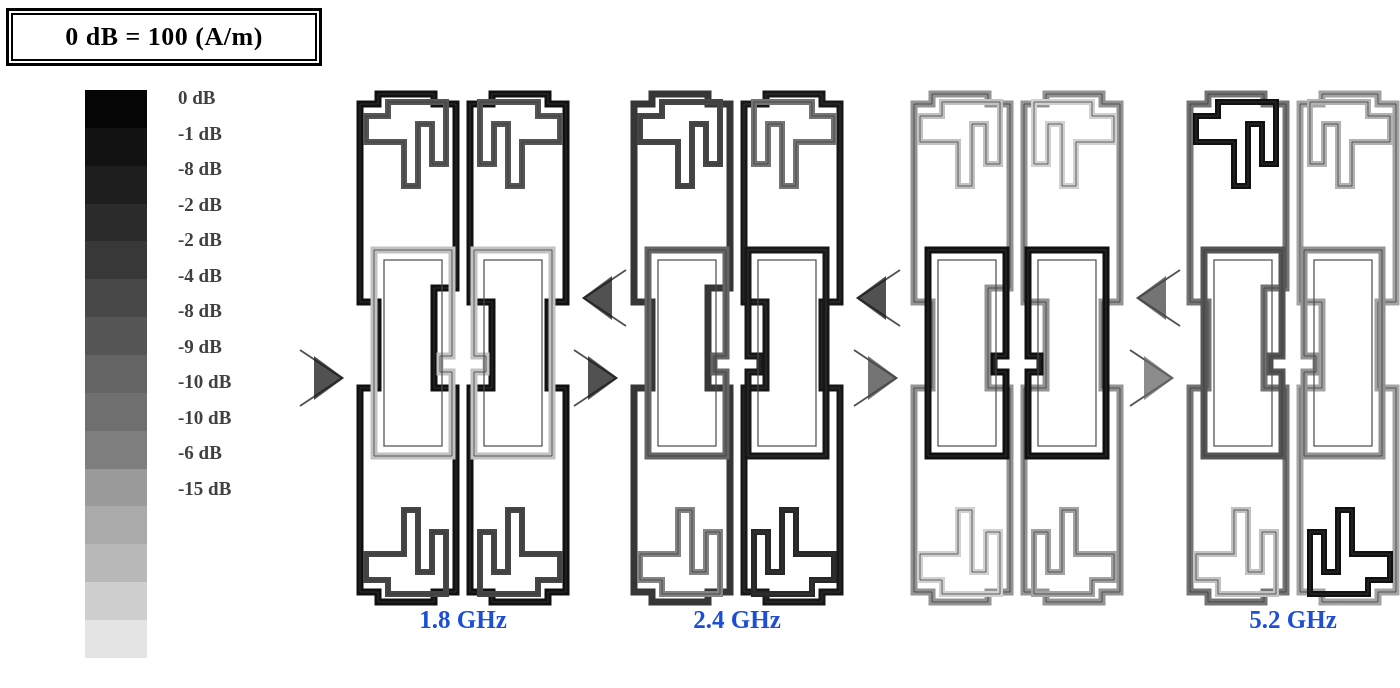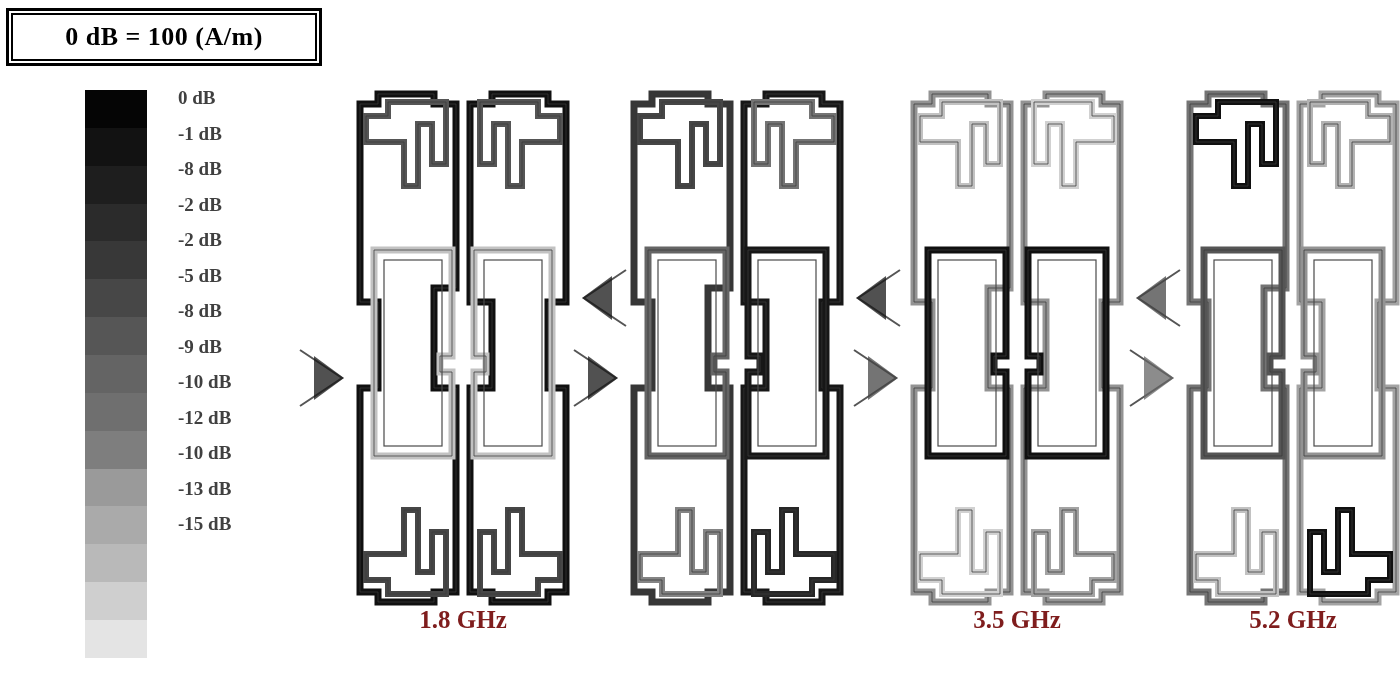--- a/index.html
+++ b/index.html
@@ -33,21 +33,21 @@
     height:35.5px;line-height:35.5px;
     font-size:19px;color:#404040;white-space:nowrap;
     font-family:"Liberation Serif", serif;font-weight:700;
   }
 
   
   .panel{position:absolute;top:88px;width:230px;height:570px;}
   .ant-wrap{position:absolute;left:0;top:0;width:230px;height:520px;}
   .freq-label{
     position:absolute;left:0;top:518px;width:230px;
-    text-align:center;font-size:25px;font-weight:bold;color:#7f1d1d;
+    text-align:center;font-size:25px;font-weight:bold;color:#1d4ed8;
     font-family:"Liberation Serif", serif;
   }
   svg{display:block;overflow:visible;}
 </style>
 </head>
 <body>
 
 <div class="fig">
 
   <div id="ref-box">
@@ -71,27 +71,26 @@
         <div class="cbar-cell" style="height: 37.8667px; background: rgb(185, 185, 185);"></div>
         <div class="cbar-cell" style="height: 37.8667px; background: rgb(207, 207, 207);"></div>
         <div class="cbar-cell" style="height: 37.8667px; background: rgb(228, 228, 228);"></div>
       </div>
     <div id="cbar-labels">
         <div class="cbar-label">0 dB</div>
         <div class="cbar-label">-1 dB</div>
         <div class="cbar-label">-8 dB</div>
         <div class="cbar-label">-2 dB</div>
         <div class="cbar-label">-2 dB</div>
-        <div class="cbar-label">-5 dB</div>
+        <div class="cbar-label">-4 dB</div>
         <div class="cbar-label">-8 dB</div>
         <div class="cbar-label">-9 dB</div>
         <div class="cbar-label">-10 dB</div>
-        <div class="cbar-label">-12 dB</div>
         <div class="cbar-label">-10 dB</div>
-        <div class="cbar-label">-13 dB</div>
+        <div class="cbar-label">-6 dB</div>
         <div class="cbar-label">-15 dB</div>
       </div>
   </div>
 
   <div id="panels-host">
       <div class="panel" style="left: 348px;">
         <div class="ant-wrap">
           <svg width="230" height="520" viewBox="0 0 230 520">
             <g>
               <path d="M30,16 L30,6 L86,6 L86,16 L108,16 L108,200 L86,200 L86,214 L86,300 L108,300 L108,504 L86,504 L86,514 L30,514 L30,504 L12,504 L12,300 L30,300 L30,214 L12,214 L12,16 Z" fill="none" stroke="rgb(16,16,16)" stroke-width="7" stroke-linejoin="miter" stroke-linecap="butt"></path>
@@ -167,20 +166,21 @@
               <rect x="136" y="172" width="58" height="186" fill="none" stroke="#4a4a4a" stroke-width="1.2"></rect>
             </g>
             <g>
               <path d="M-48,262 L-6,290 L-48,318" fill="none" stroke="#555" stroke-width="2"></path>
               <path d="M-34,268 L-4,290 L-34,312 Z" fill="rgb(23,23,23)" opacity="0.75"></path>
               <path d="M278,182 L236,210 L278,238" fill="none" stroke="#555" stroke-width="2"></path>
               <path d="M264,188 L234,210 L264,232 Z" fill="rgb(23,23,23)" opacity="0.75"></path>
             </g>
           </svg>
         </div>
+        <div class="freq-label">2.4 GHz</div>
       </div>
       <div class="panel" style="left: 902px;">
         <div class="ant-wrap">
           <svg width="230" height="520" viewBox="0 0 230 520">
             <g>
               <path d="M30,16 L30,6 L86,6 L86,16 L108,16 L108,200 L86,200 L86,214 L86,300 L108,300 L108,504 L86,504 L86,514 L30,514 L30,504 L12,504 L12,300 L30,300 L30,214 L12,214 L12,16 Z" fill="none" stroke="rgb(147,147,147)" stroke-width="7" stroke-linejoin="miter" stroke-linecap="butt"></path>
               <path d="M30,16 L30,6 L86,6 L86,16 L108,16 L108,200 L86,200 L86,214 L86,300 L108,300 L108,504 L86,504 L86,514 L30,514 L30,504 L12,504 L12,300 L30,300 L30,214 L12,214 L12,16 Z" fill="none" stroke="#3a3a3a" stroke-width="0.9" stroke-linejoin="miter" opacity="0.85"></path>
               <path d="M144,16 L144,6 L200,6 L200,16 L218,16 L218,214 L200,214 L200,300 L218,300 L218,504 L200,504 L200,514 L144,514 L144,504 L122,504 L122,300 L144,300 L144,214 L122,214 L122,16 Z" fill="none" stroke="rgb(147,147,147)" stroke-width="7" stroke-linejoin="miter" stroke-linecap="butt"></path>
               <path d="M144,16 L144,6 L200,6 L200,16 L218,16 L218,214 L200,214 L200,300 L218,300 L218,504 L200,504 L200,514 L144,514 L144,504 L122,504 L122,300 L144,300 L144,214 L122,214 L122,16 Z" fill="none" stroke="#3a3a3a" stroke-width="0.9" stroke-linejoin="miter" opacity="0.85"></path>
             </g>
@@ -209,21 +209,20 @@
               <rect x="136" y="172" width="58" height="186" fill="none" stroke="#4a4a4a" stroke-width="1.2"></rect>
             </g>
             <g>
               <path d="M-48,262 L-6,290 L-48,318" fill="none" stroke="#555" stroke-width="2"></path>
               <path d="M-34,268 L-4,290 L-34,312 Z" fill="rgb(70,70,70)" opacity="0.75"></path>
               <path d="M278,182 L236,210 L278,238" fill="none" stroke="#555" stroke-width="2"></path>
               <path d="M264,188 L234,210 L264,232 Z" fill="rgb(70,70,70)" opacity="0.75"></path>
             </g>
           </svg>
         </div>
-        <div class="freq-label">3.5 GHz</div>
       </div>
       <div class="panel" style="left: 1178px;">
         <div class="ant-wrap">
           <svg width="230" height="520" viewBox="0 0 230 520">
             <g>
               <path d="M30,16 L30,6 L86,6 L86,16 L108,16 L108,200 L86,200 L86,214 L86,300 L108,300 L108,504 L86,504 L86,514 L30,514 L30,504 L12,504 L12,300 L30,300 L30,214 L12,214 L12,16 Z" fill="none" stroke="rgb(116,116,116)" stroke-width="7" stroke-linejoin="miter" stroke-linecap="butt"></path>
               <path d="M30,16 L30,6 L86,6 L86,16 L108,16 L108,200 L86,200 L86,214 L86,300 L108,300 L108,504 L86,504 L86,514 L30,514 L30,504 L12,504 L12,300 L30,300 L30,214 L12,214 L12,16 Z" fill="none" stroke="#3a3a3a" stroke-width="0.9" stroke-linejoin="miter" opacity="0.85"></path>
               <path d="M144,16 L144,6 L200,6 L200,16 L218,16 L218,214 L200,214 L200,300 L218,300 L218,504 L200,504 L200,514 L144,514 L144,504 L122,504 L122,300 L144,300 L144,214 L122,214 L122,16 Z" fill="none" stroke="rgb(163,163,163)" stroke-width="7" stroke-linejoin="miter" stroke-linecap="butt"></path>
               <path d="M144,16 L144,6 L200,6 L200,16 L218,16 L218,214 L200,214 L200,300 L218,300 L218,504 L200,504 L200,514 L144,514 L144,504 L122,504 L122,300 L144,300 L144,214 L122,214 L122,16 Z" fill="none" stroke="#3a3a3a" stroke-width="0.9" stroke-linejoin="miter" opacity="0.85"></path>
             </g>

